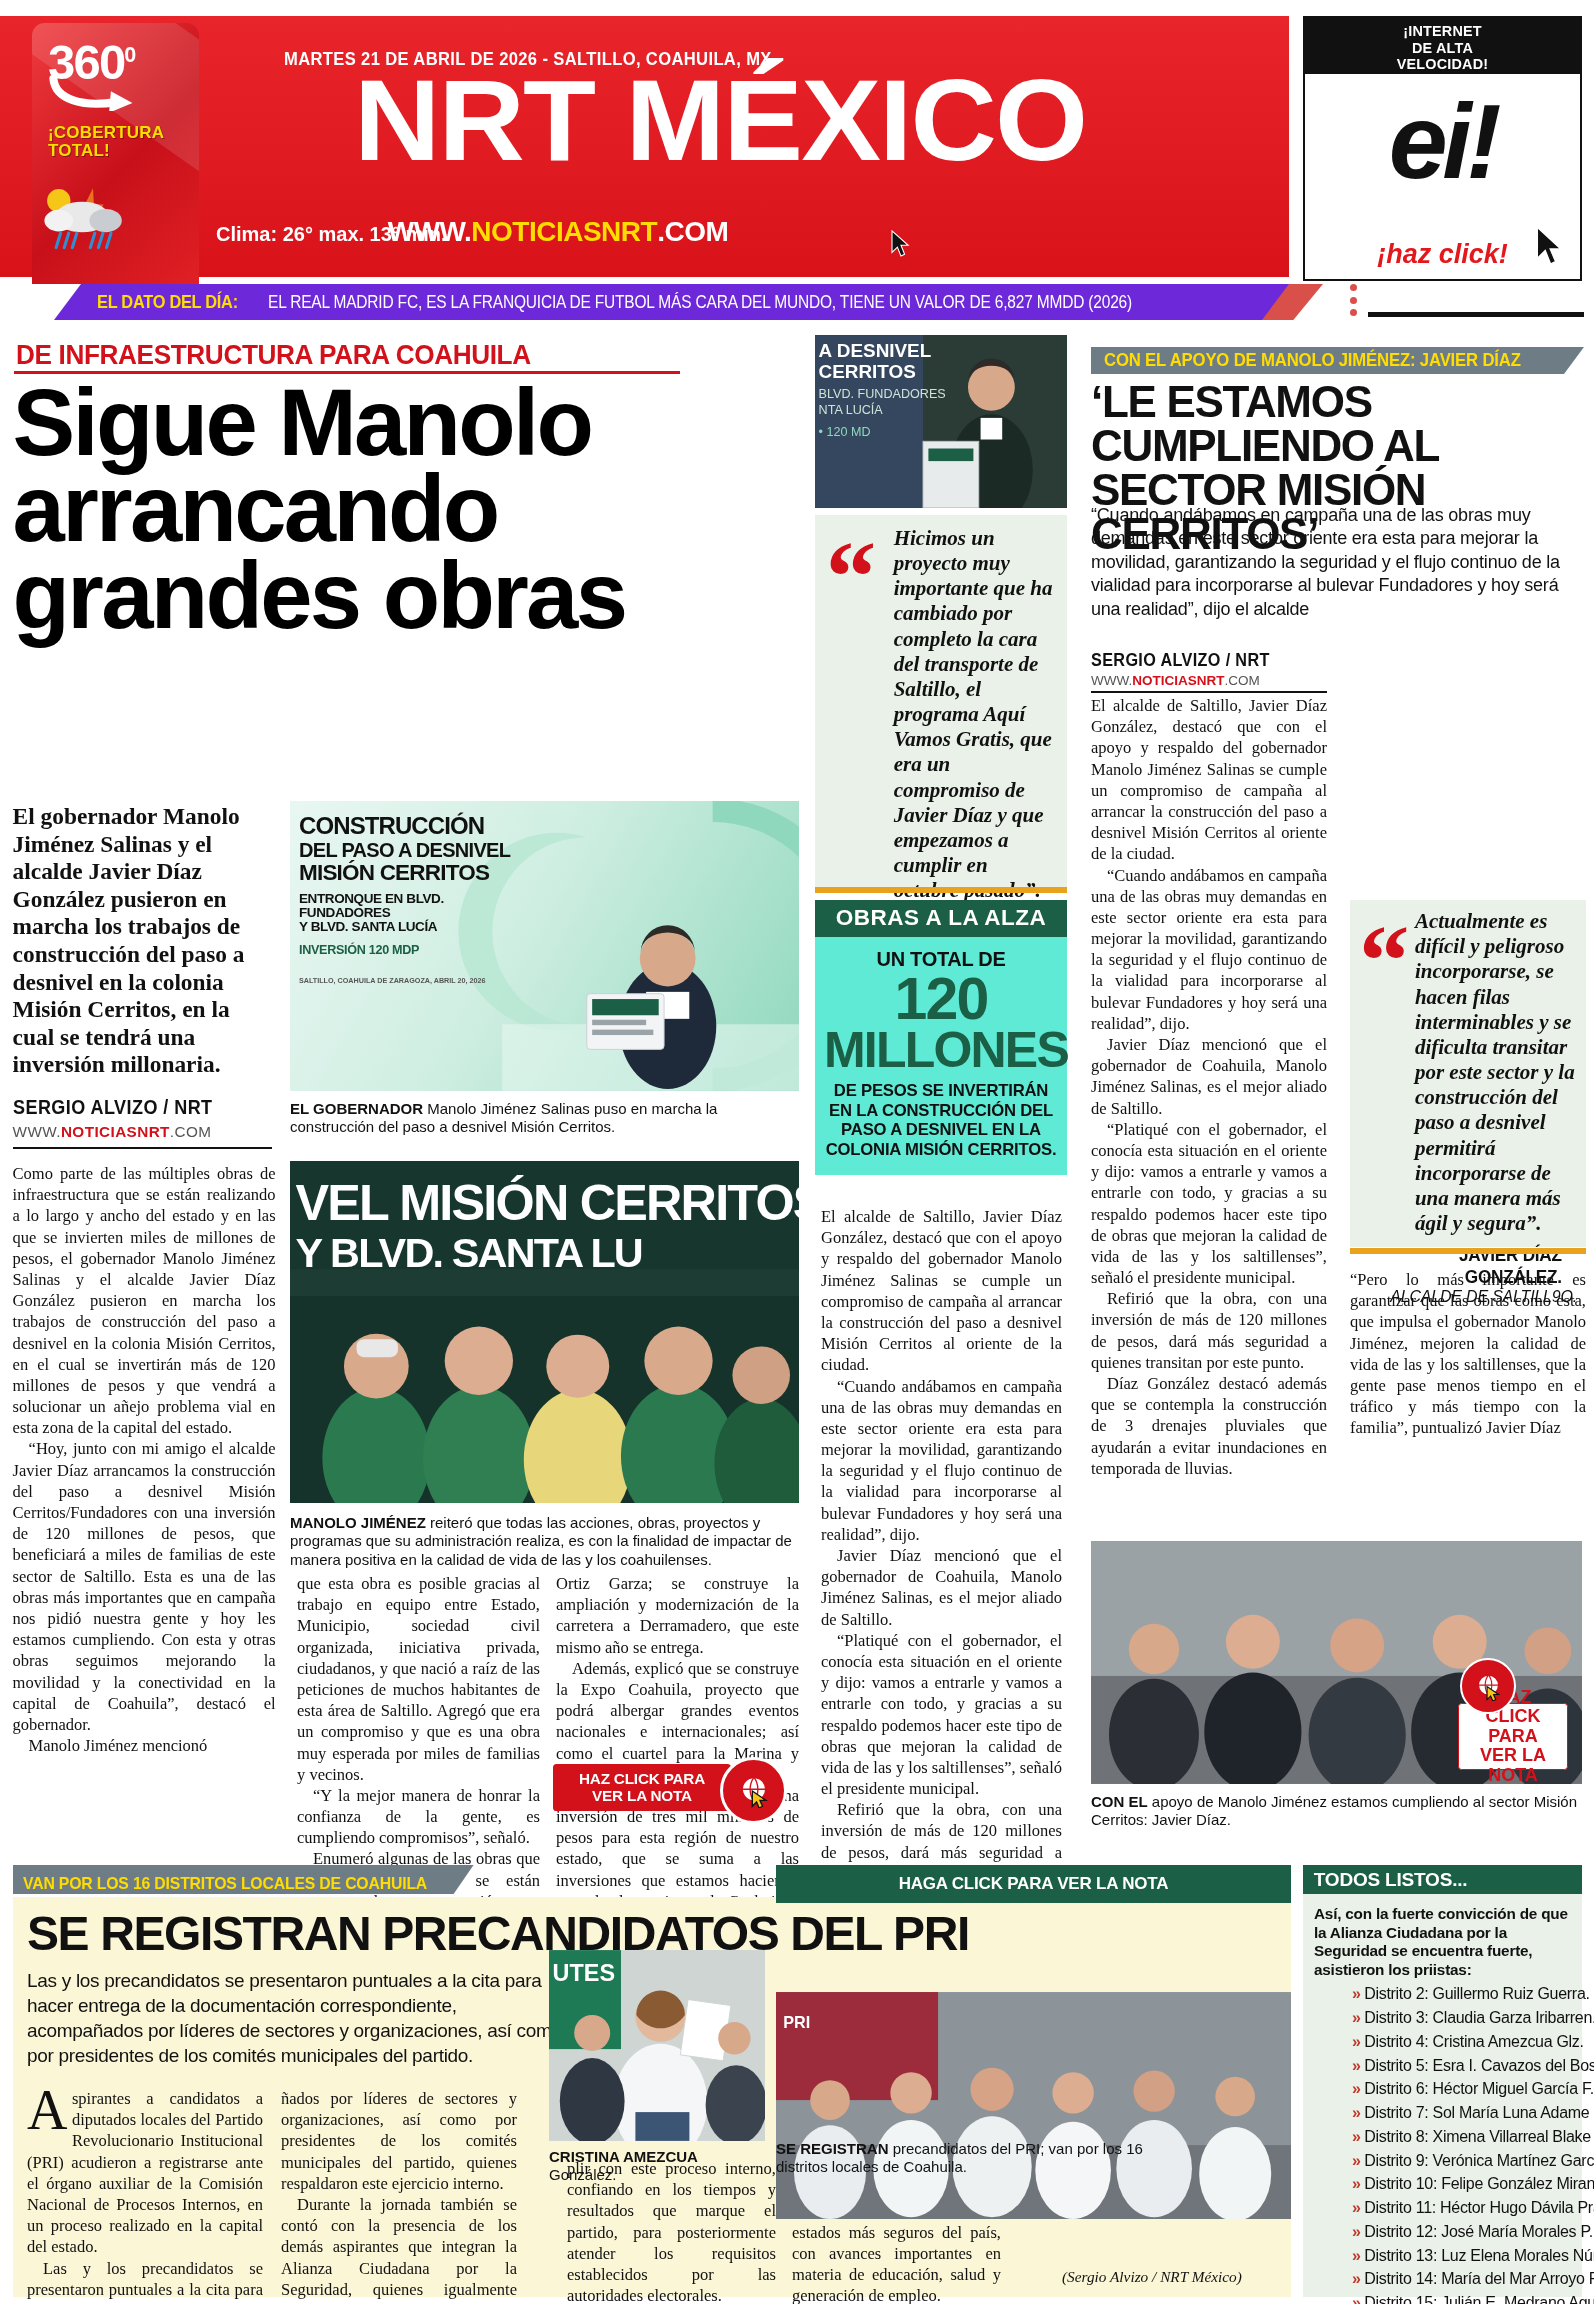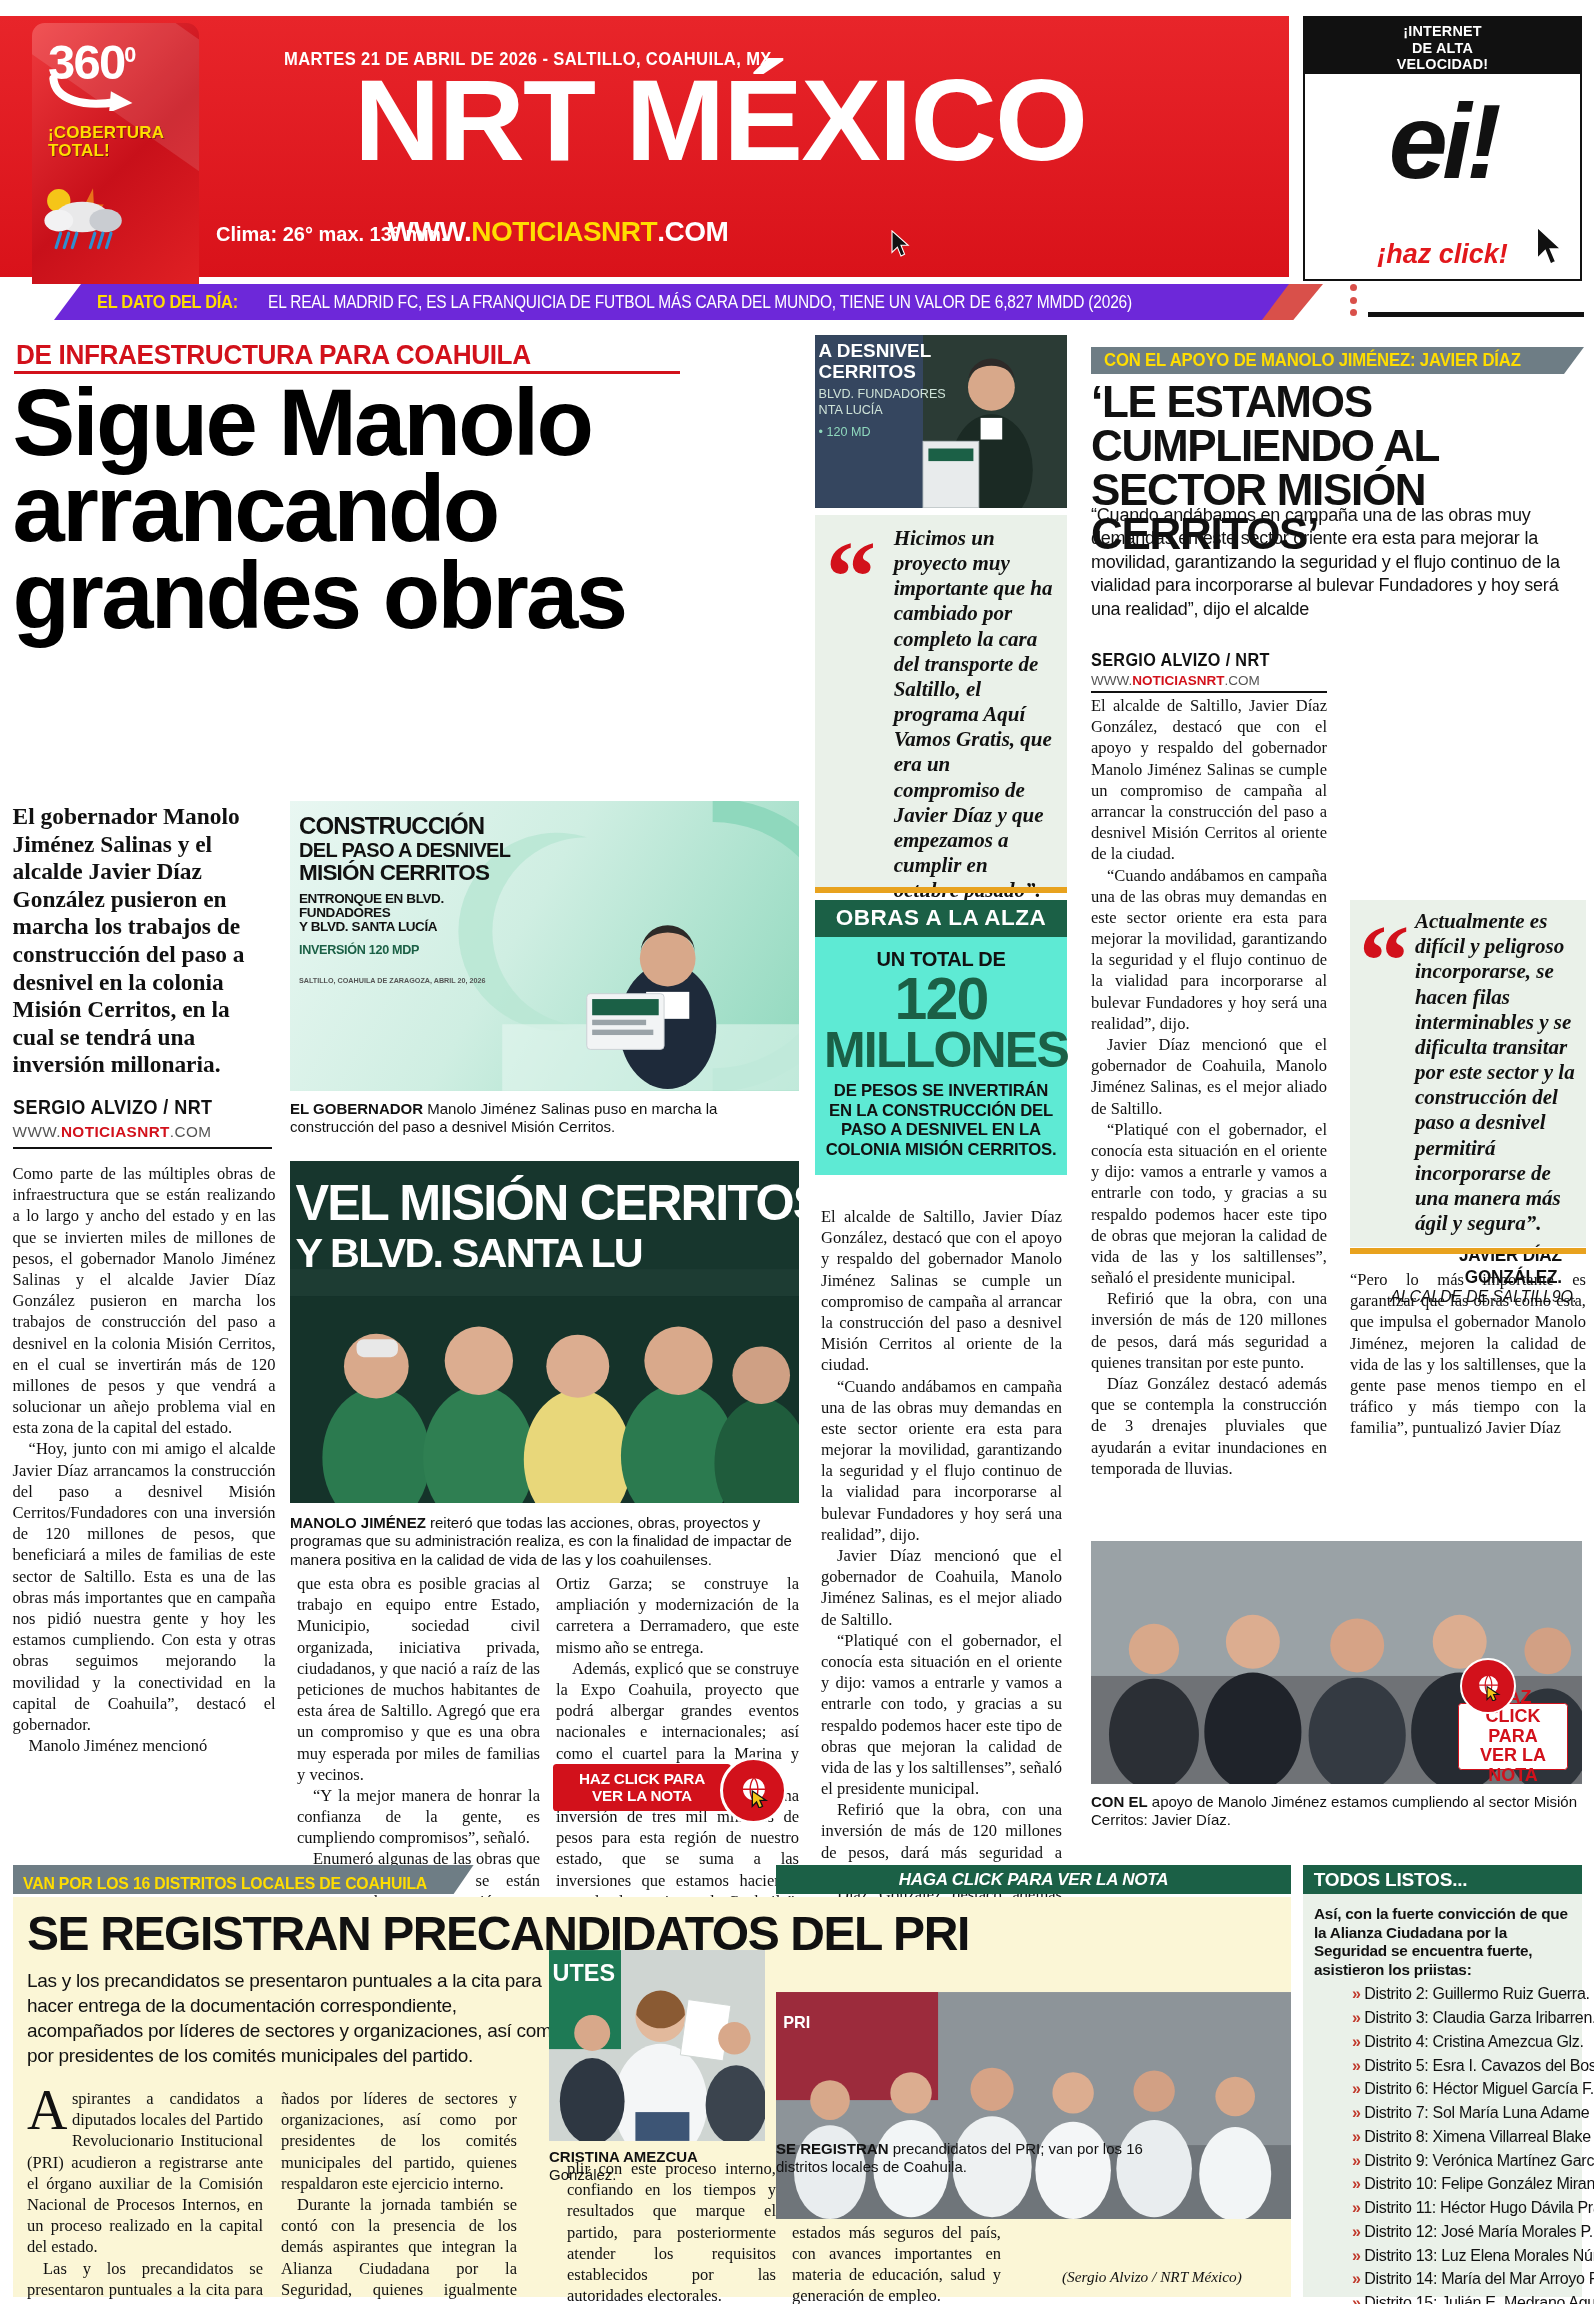--- a/index.html
+++ b/index.html
@@ -463,21 +463,21 @@
         <ellipse cx="48" cy="168" rx="36" ry="48" fill="#2e3742"></ellipse>
       <circle cx="206" cy="98" r="18" fill="#d8a88a"></circle>
         <ellipse cx="208" cy="172" rx="34" ry="44" fill="#3b444e"></ellipse>
       <rect x="96" y="180" width="60" height="32" fill="#3d5575"></rect>
     </svg>
   </div>
   <div class="cap" style="left:549px;top:2148px;width:216px;">
     <b>CRISTINA AMEZCUA</b><span> González.</span>
   </div>
 
-  <div class="greenbar" style="left:776px;top:1865px;width:515px;height:29px;font-style:italic;">
+  <div class="greenbar" style="left:776px;top:1865px;width:515px;height:38px;">
     <span>HAGA CLICK PARA VER LA NOTA</span>
   </div>
   <div class="photo" style="left:776px;top:1992px;width:515px;height:227px;">
     <svg viewBox="0 0 572 252" style="position:absolute;inset:0;width:100%;height:100%;">
       <rect width="572" height="252" fill="#8d9499"></rect>
       <rect x="0" y="0" width="180" height="120" fill="#9c2b3c"></rect>
       <text x="8" y="40" font-family="Liberation Sans Narrow, Liberation Sans, sans-serif" font-size="18" font-weight="bold" fill="#fff">PRI</text>
       <rect x="0" y="170" width="572" height="82" fill="#6f757a"></rect>
       <g>
         <circle cx="60" cy="120" r="22" fill="#d8a88a"></circle>

